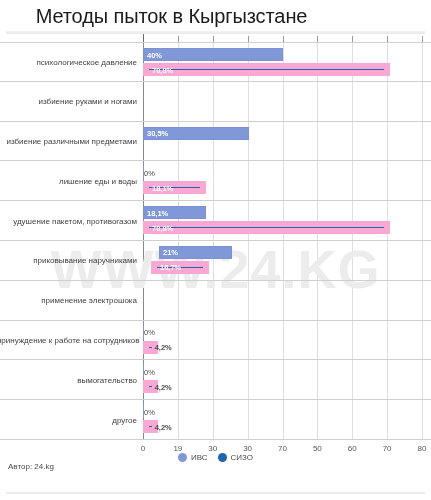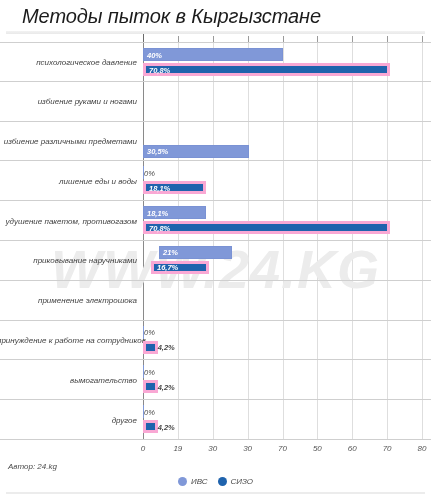--- a/index.html
+++ b/index.html
@@ -3,21 +3,21 @@
 <meta charset="utf-8">
 <style>
   html,body{margin:0;padding:0;}
   body{
     width:431px;height:500px;overflow:hidden;
     background:#ffffff;
     font-family:"Liberation Sans","DejaVu Sans",sans-serif;
     color:#3a3a3a;
     position:relative;
   }
-  #chart-root{position:relative;width:343px;height:500px;box-sizing:border-box;font-style:italic;}
+  #chart-root{position:relative;width:343px;height:500px;box-sizing:border-box;}
 
   
   .title{
     text-align:center;
     font-size:20px;
     font-weight:400;
     color:#1b1b1b;
     line-height:26px;
     padding-top:3px;
     letter-spacing:-0.1px;
@@ -61,36 +61,36 @@
   }
   .bars{position:absolute;left:143px;top:0;right:0;height:100%;}
   .bar-wrap{position:absolute;left:0;height:13px;}
   .bar-wrap.a{top:5px;}
   .bar-wrap.b{top:20px;}
   .bar{
     height:13px;box-sizing:border-box;
     position:relative;
   }
   .bar.ivs{background:#8098d8;border:1px solid #7a92d4;}
-  .bar.sizo{background:#1f63ad;border:3px solid #f9a8d4;}
+  .bar.sizo{background:#1f63ad;border:6px solid #f9a8d4;}
   .bar-label{
     position:absolute;top:50%;transform:translateY(-50%);
     font-size:7.5px;font-weight:bold;white-space:nowrap;
   }
   .bar-label.inside{left:3px;color:#ffffff;}
   .bar-label.outside{left:calc(100% + 3px);color:#4a4a4a;}
   .bar-label.zero{left:1px;color:#4a4a4a;font-weight:normal;}
 
   
   .xaxis{position:absolute;left:0;top:444px;width:431px;height:14px;}
   .xlab{position:absolute;top:0;font-size:8px;color:#555;transform:translateX(-50%);}
 
   
   .legend{
-    position:absolute;left:0;top:477px;width:431px;
+    position:absolute;left:0;top:453px;width:431px;
     display:flex;justify-content:center;align-items:center;gap:10px;
     z-index:3;
   }
   .legend-item{display:flex;align-items:center;gap:4px;}
   .dot{width:9px;height:9px;border-radius:50%;display:inline-block;}
   .dot.ivs{background:#8098d8;}
   .dot.sizo{background:#1f63ad;}
   .legend-text{font-size:8px;color:#4a4a4a;}
 
   
@@ -148,21 +148,21 @@
               </div>
             </div>
           </div>
         </div>
         <div class="row">
           <div class="cat-label">избиение руками и ногами</div>
         </div>
         <div class="row">
           <div class="cat-label">избиение различными предметами</div>
           <div class="bars">
-            <div class="bar-wrap a" style="width: 106.369px; margin-top: 18px;">
+            <div class="bar-wrap a" style="width: 106.369px;">
               <div class="bar ivs" style="width: 100%;">
                 <div class="bar-label inside">30,5%</div>
               </div>
             </div>
           </div>
         </div>
         <div class="row">
           <div class="cat-label">лишение еды и воды</div>
           <div class="bars">
             <div class="bar-wrap a" style="width: 0.5px;">

